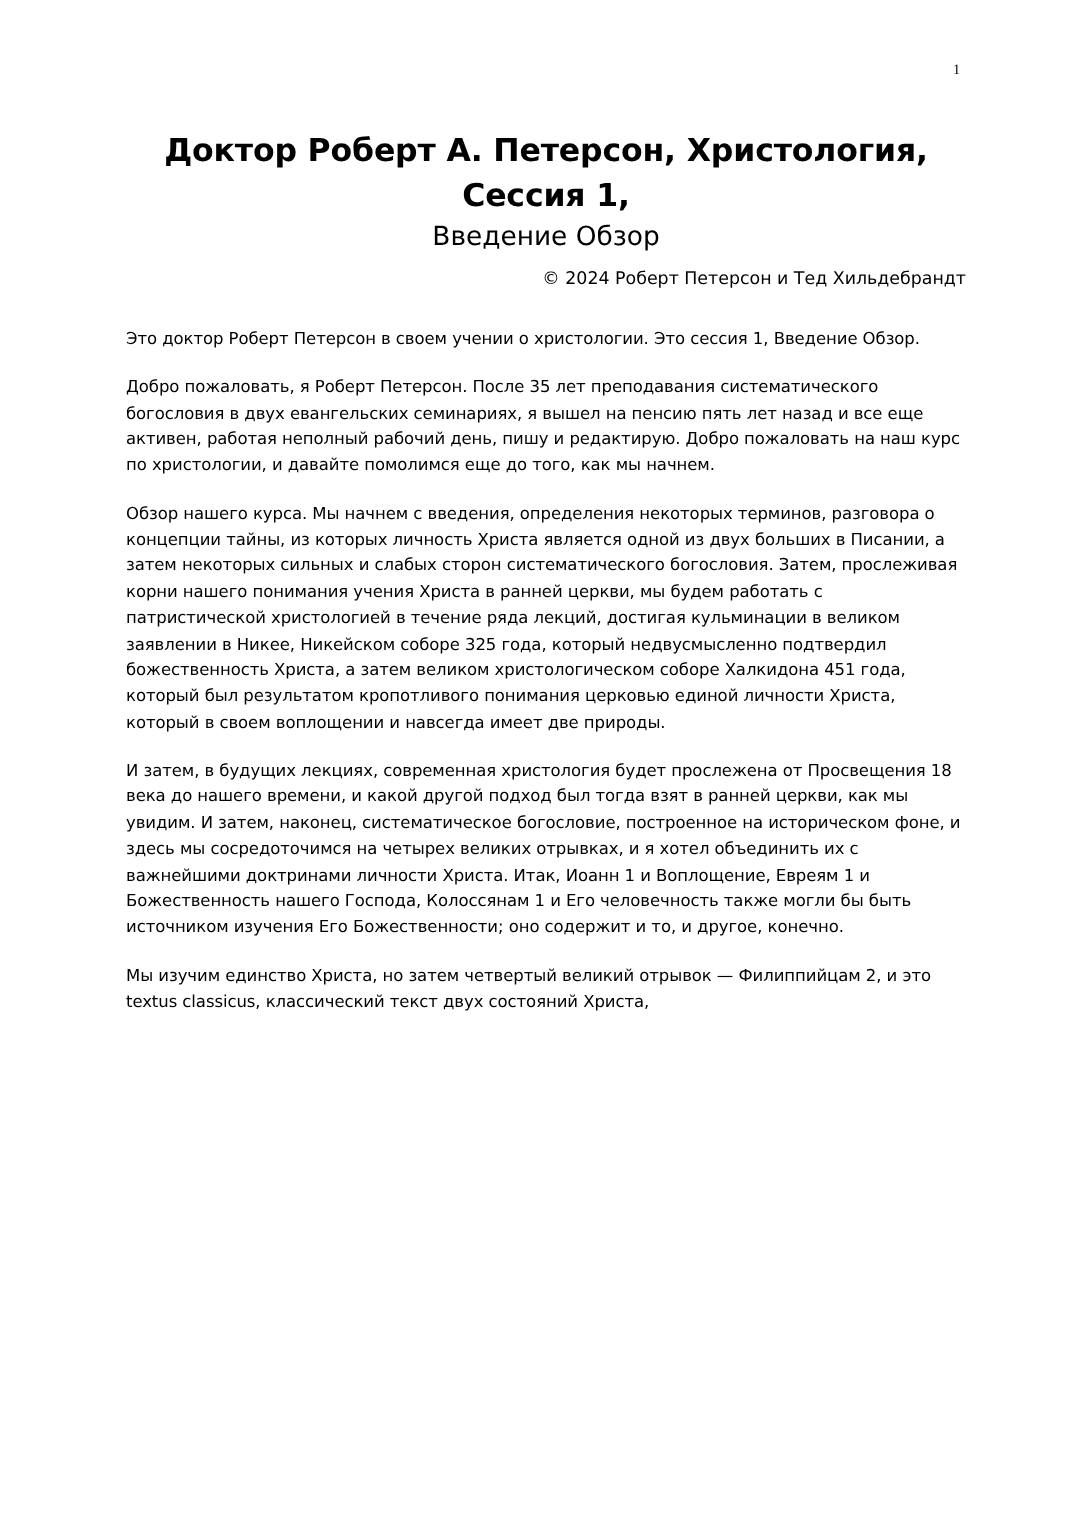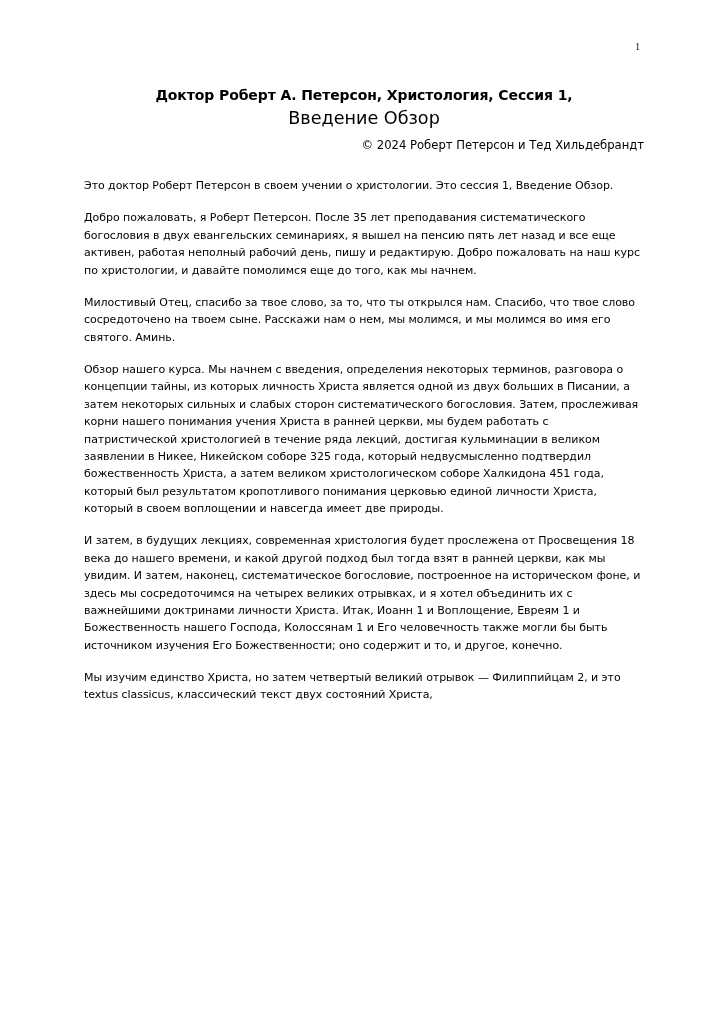--- a/index.html
+++ b/index.html
@@ -25,21 +25,21 @@
   .page-number {
     position: absolute;
     top: 42px;
     right: 84px;
     font-size: 9.5px;
     color: #000;
     font-family: "Liberation Serif", serif;
   }
   .doc-title {
     text-align: center;
-    font-size: 14px;
+    font-size: 21px;
     font-weight: bold;
     line-height: 1.42;
     margin: 50px 0 0 0;
     letter-spacing: -0.1px;
   }
   .doc-subtitle {
     text-align: center;
     font-size: 17.6px;
     font-weight: normal;
     line-height: 1.42;
@@ -72,19 +72,18 @@
 
   <div class="page-number">1</div>
 
   <h1 class="doc-title">Доктор Роберт А. Петерсон, Христология, Сессия 1,</h1>
   <h2 class="doc-subtitle">Введение Обзор</h2>
   <div class="doc-credit">© 2024 Роберт Петерсон и Тед Хильдебрандт</div>
 
   <div class="body-copy">
     <p>Это доктор Роберт Петерсон в своем учении о христологии. Это сессия 1, Введение Обзор.</p>
     <p>Добро пожаловать, я Роберт Петерсон. После 35 лет преподавания систематического богословия в двух евангельских семинариях, я вышел на пенсию пять лет назад и все еще активен, работая неполный рабочий день, пишу и редактирую. Добро пожаловать на наш курс по христологии, и давайте помолимся еще до того, как мы начнем.</p>
-    <p>Милостивый Отец, спасибо за твое слово, за то, что ты открылся нам. Спасибо, что твое слово сосредоточено на твоем сыне. Расскажи нам о нем, мы молимся, и мы молимся во имя его святого. Аминь.</p>
     <p>Обзор нашего курса. Мы начнем с введения, определения некоторых терминов, разговора о концепции тайны, из которых личность Христа является одной из двух больших в Писании, а затем некоторых сильных и слабых сторон систематического богословия. Затем, прослеживая корни нашего понимания учения Христа в ранней церкви, мы будем работать с патристической христологией в течение ряда лекций, достигая кульминации в великом заявлении в Никее, Никейском соборе 325 года, который недвусмысленно подтвердил божественность Христа, а затем великом христологическом соборе Халкидона 451 года, который был результатом кропотливого понимания церковью единой личности Христа, который в своем воплощении и навсегда имеет две природы.</p>
     <p>И затем, в будущих лекциях, современная христология будет прослежена от Просвещения 18 века до нашего времени, и какой другой подход был тогда взят в ранней церкви, как мы увидим. И затем, наконец, систематическое богословие, построенное на историческом фоне, и здесь мы сосредоточимся на четырех великих отрывках, и я хотел объединить их с важнейшими доктринами личности Христа. Итак, Иоанн 1 и Воплощение, Евреям 1 и Божественность нашего Господа, Колоссянам 1 и Его человечность также могли бы быть источником изучения Его Божественности; оно содержит и то, и другое, конечно.</p>
     <p>Мы изучим единство Христа, но затем четвертый великий отрывок — Филиппийцам 2, и это textus classicus, классический текст двух состояний Христа,</p>
   </div>
 
 </div>
 
 </body></html>

